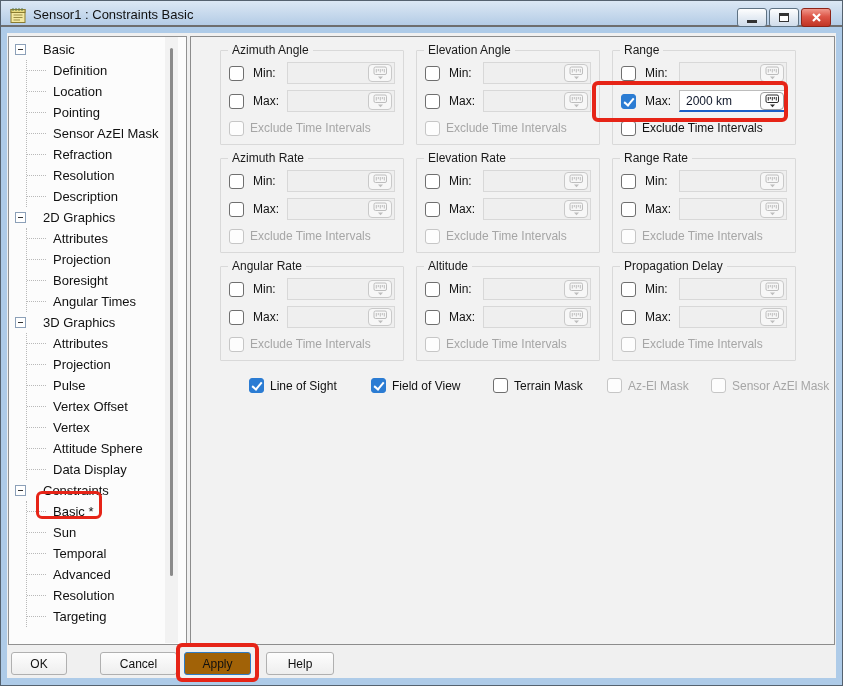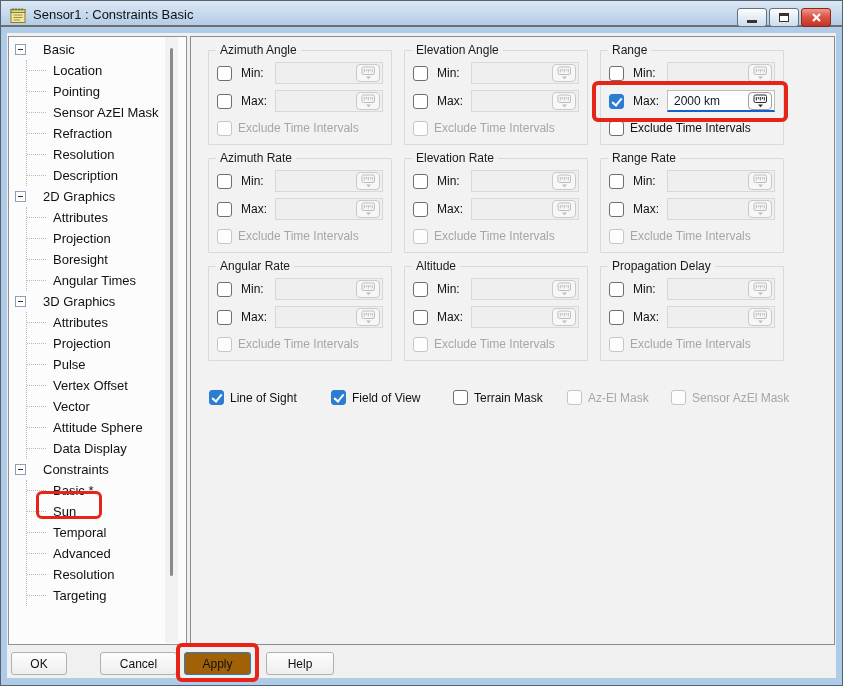--- a/index.html
+++ b/index.html
@@ -35,21 +35,21 @@
   .titem.root .tlabel { margin-left:17px; }
   .tchildren { margin-left:17px; border-left:1px dotted #b9b9b9; }
   .titem.child { position:relative; padding-left:26px; }
   .titem.child::before { content:""; position:absolute; left:0; top:10px; width:19px; border-top:1px dotted #b9b9b9; }
   .tree-sb { position:absolute; left:165px; top:37px; width:13px; height:606px; background:#f2f2f2; z-index:3; }
   .tree-sb .thumb { position:absolute; left:5px; top:11px; width:3px; height:528px; background:#8b8b8b; border-radius:2px; }
 
   
   .main-panel { position:absolute; left:190px; top:36px; width:645px; height:609px;
     background:#f2f2f2; border:1px solid #8c8c8c; z-index:1; }
-  #groups { position:absolute; left:17px; top:13px; display:grid;
+  #groups { position:absolute; left:29px; top:13px; display:grid;
     grid-template-columns:repeat(3,184px); column-gap:12px; row-gap:13px; }
   .group { position:relative; width:184px; height:95px; border:1px solid #d9d9d9; background:#f2f2f2; border-radius:1px; }
   .gtitle { position:absolute; top:-8px; left:7px; background:#f2f2f2; padding:0 4px; font-size:12px; color:#1a1a1a; }
   .grow { position:absolute; left:8px; right:8px; height:22px; display:flex; align-items:center; }
   .grow.r1 { top:11px; } .grow.r2 { top:39px; }
   .grow.rx { top:69px; height:16px; }
   .rlabel { width:30px; font-size:12px; color:#111; margin-left:9px; }
   .xlabel { font-size:12px; color:#111; margin-left:6px; }
   .xlabel.dis { color:#a6a6a6; }
 
@@ -61,21 +61,21 @@
 
   .field { flex:1; height:22px; margin-left:4px; background:#efefef; border:1px solid #d8d8d8;
     display:flex; align-items:center; padding:0 2px 0 6px; }
   .field.on { background:#fff; border:1px solid #bdbdbd; border-bottom:2px solid #1a5fc8; }
   .field .val { flex:1; font-size:12px; color:#0f172a; }
   .unitbtn { width:24px; height:18px; border:1px solid #c9c9c9; border-radius:4px;
     background:#f7f7f7; display:flex; align-items:center; justify-content:center; color:#bdbdbd; }
   .field.on .unitbtn { background:#fdfdfd; border-color:#9f9f9f; color:#2a2a2a; }
 
   #footer-checks { position:absolute; left:0; top:338px; height:20px; width:100%; }
-  .fchk { position:absolute; display:flex; align-items:center; top:15px; }
+  .fchk { position:absolute; display:flex; align-items:center; top:3px;margin-left:40px; }
 
   
   #btnrow { position:absolute; left:0; top:652px; width:420px; height:24px; z-index:4; }
   #btnrow button { position:absolute; top:0; height:23px; border:1px solid #b0b0b0; border-radius:3px;
     background:linear-gradient(#fdfdfd,#eeeeee); font-family:"Liberation Sans",sans-serif; font-size:12px; color:#111; }
   #btnrow button:nth-child(1){ left:11px; width:56px; }
   #btnrow button:nth-child(2){ left:100px; width:77px; }
   #btnrow button:nth-child(3){ left:184px; width:67px; background:#a16207; }
   #btnrow button:nth-child(4){ left:266px; width:68px; }
   #btnrow button.default { border:1px solid #2f7bc4; }
@@ -120,20 +120,23 @@
 <div class="body-bg"></div>
 
 <div class="tree-panel">
   <div class="tree-inner" id="tree">
       <div class="titem root">
         <span class="expander"></span>
         <span class="tlabel">Basic</span>
       </div>
       <div class="tchildren">
         <div class="titem child">
+          <span class="tlabel">Definition</span>
+        </div>
+        <div class="titem child">
           <span class="tlabel">Location</span>
         </div>
         <div class="titem child">
           <span class="tlabel">Pointing</span>
         </div>
         <div class="titem child">
           <span class="tlabel">Sensor AzEl Mask</span>
         </div>
         <div class="titem child">
           <span class="tlabel">Refraction</span>
@@ -174,21 +177,21 @@
         <div class="titem child">
           <span class="tlabel">Projection</span>
         </div>
         <div class="titem child">
           <span class="tlabel">Pulse</span>
         </div>
         <div class="titem child">
           <span class="tlabel">Vertex Offset</span>
         </div>
         <div class="titem child">
-          <span class="tlabel">Vector</span>
+          <span class="tlabel">Vertex</span>
         </div>
         <div class="titem child">
           <span class="tlabel">Attitude Sphere</span>
         </div>
         <div class="titem child">
           <span class="tlabel">Data Display</span>
         </div>
       </div>
       <div class="titem root">
         <span class="expander"></span>

